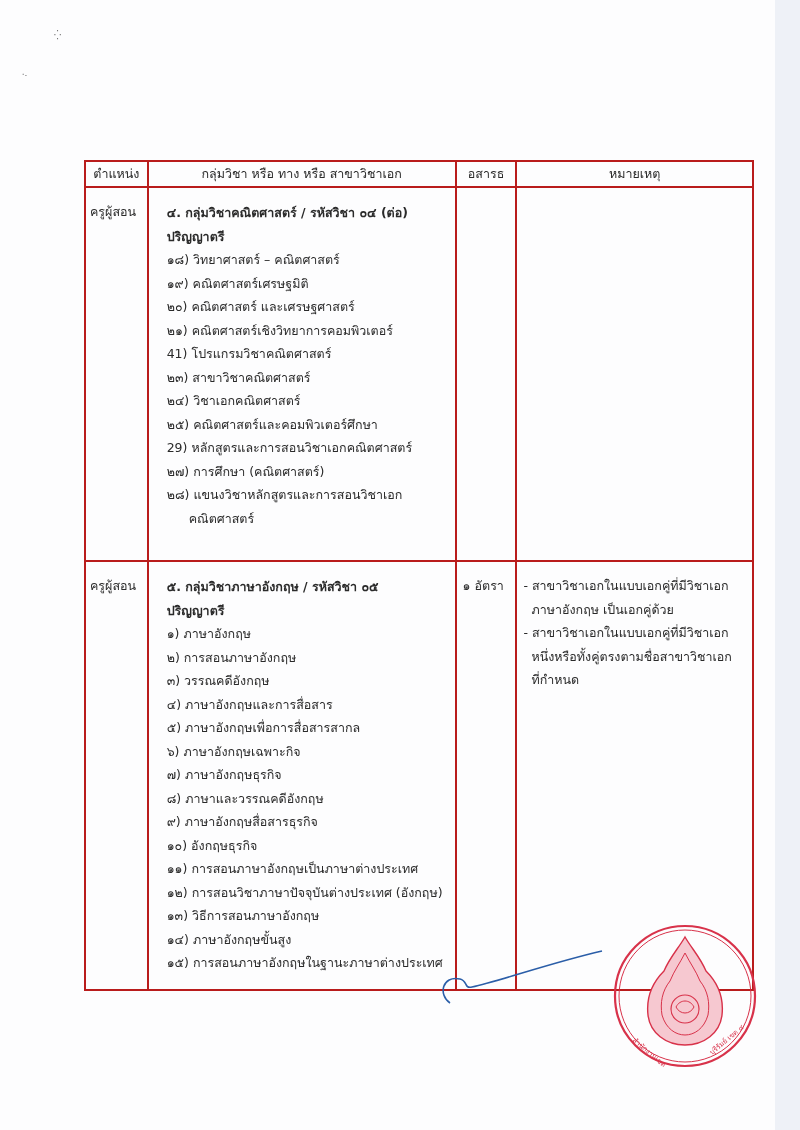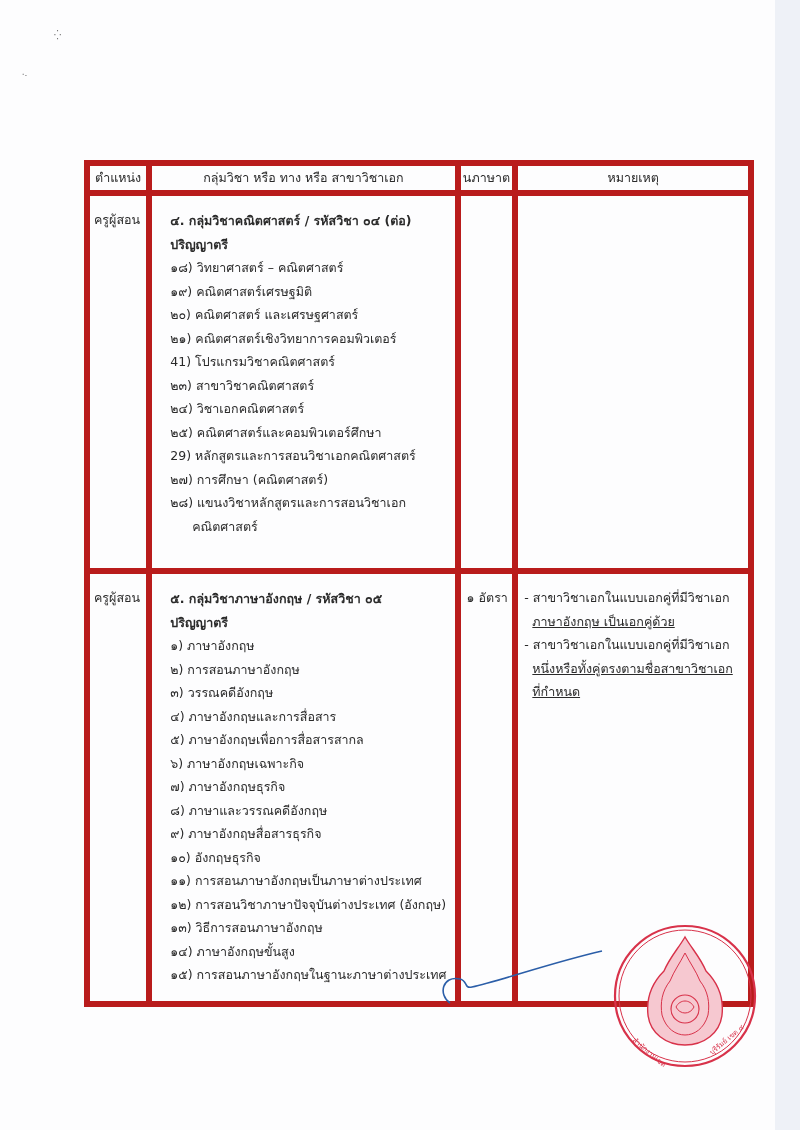--- a/index.html
+++ b/index.html
@@ -9,55 +9,55 @@
   }
   .page { position:absolute; left:0; top:0; width:775px; height:1130px; background:#fdfdfe; }
   .page-edge { position:absolute; left:775px; top:0; width:25px; height:1130px; background:#eef1f7; }
   .specks { position:absolute; font-size:9px; color:#666; }
   .pagenum { position:absolute; left:0; width:775px; top:94px; text-align:center; font-size:11px; color:#333; }
   .subtitle { position:absolute; left:100px; top:112px; font-size:13px; color:#222; white-space:nowrap; }
   table {
     position:absolute; left:84px; top:160px; width:670px; border-collapse:collapse;
     font-size:12.5px; color:#2a2a2a;
   }
-  td, th { border:6px solid #b91c1c; vertical-align:top; padding:0; }
+  td, th { border:2px solid #b91c1c; vertical-align:top; padding:0; }
   th { font-weight:normal; height:24px; text-align:center; vertical-align:middle; font-size:12.5px; }
   .c1 { width:62px; }
   .c2 { width:307px; }
   .c3 { width:61px; }
   .c4 { width:236px; }
   .pos { padding:14px 0 0 4px; }
   .sub { padding:13px 0 0 18px; line-height:23.5px; }
   .group { font-weight:bold; }
   .degree { font-weight:bold; }
   .item { white-space:nowrap; }
   .item.cont { padding-left:22px; }
   .qty { padding:14px 0 0 6px;margin-top:22px; }
   .note { padding:12px 4px 0 6px; line-height:23.5px; }
   .note-line { white-space:nowrap; }
-  .note-line.cont { padding-left:8px;text-decoration:underline; }
+  .note-line.cont { padding-left:8px; }
   .row1 td { height:358px; }
   .row2 td { height:413px; }
   .stamp { position:absolute; left:612px; top:923px; width:146px; height:146px; }
   .sig { position:absolute; left:430px; top:945px; width:180px; height:70px; }
 </style>
 </head>
 <body>
 
 <div class="page">
   <div class="specks" style="left:54px;top:30px;">⁛</div>
   <div class="specks" style="left:22px;top:66px;">⸳.</div>
 
 
   <table>
     <thead>
       <tr>
         <th class="c1">ตำแหน่ง</th>
         <th class="c2">กลุ่มวิชา หรือ ทาง หรือ สาขาวิชาเอก</th>
-        <th class="c3">นภาษาต</th>
+        <th class="c3">อสารธ</th>
         <th class="c4">หมายเหตุ</th>
       </tr>
     </thead>
     <tbody>
       <tr class="row1">
         <td class="pos">ครูผู้สอน</td>
         <td class="sub">
           <div class="group">๔. กลุ่มวิชาคณิตศาสตร์ / รหัสวิชา ๐๔ (ต่อ)</div>
           <div class="degree">ปริญญาตรี</div>
           <div class="item">๑๘) วิทยาศาสตร์ – คณิตศาสตร์</div>

